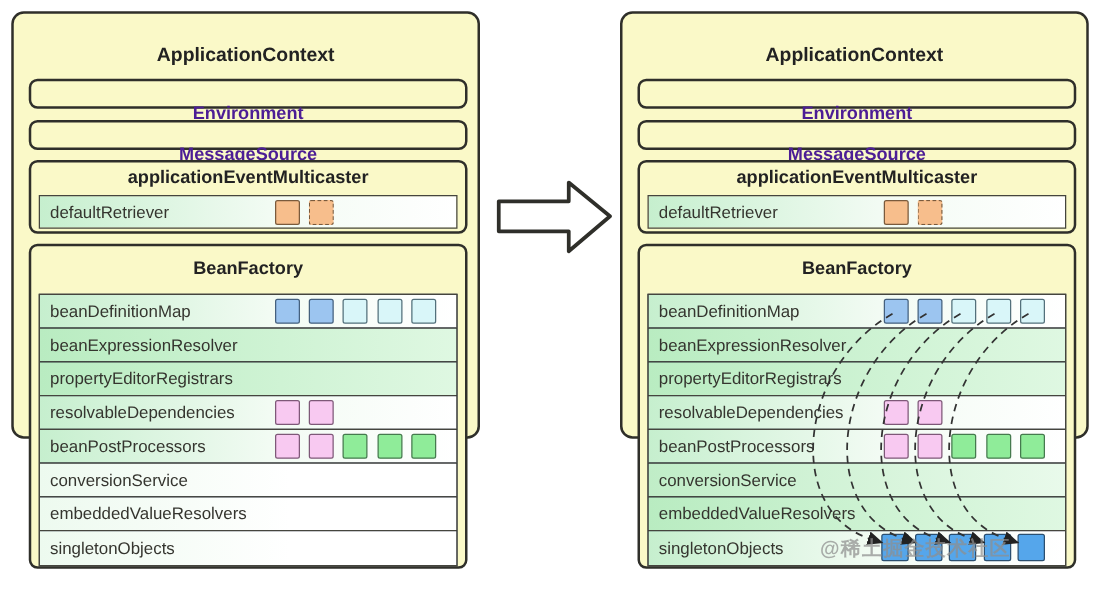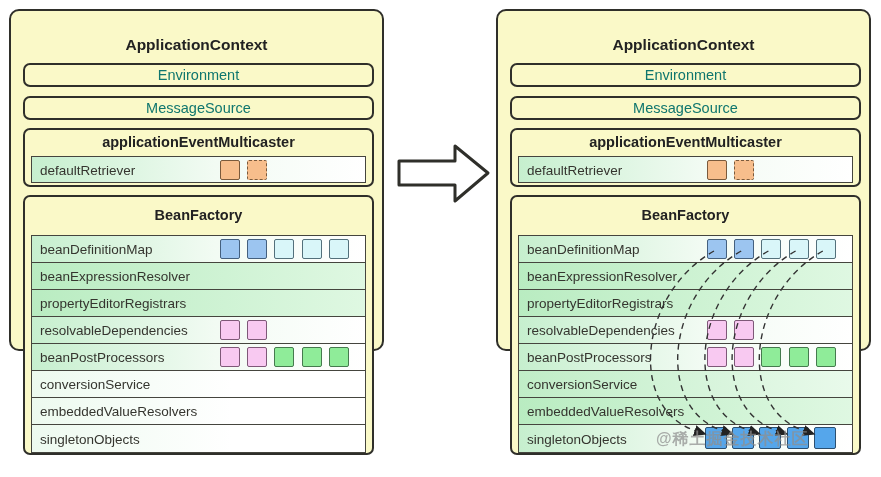--- a/index.html
+++ b/index.html
@@ -5,22 +5,22 @@
   html,body{margin:0;padding:0;background:#ffffff;}
   *{box-sizing:border-box;}
   .stage{position:relative;width:881px;height:477px;background:#ffffff;overflow:hidden;
          font-family:"Liberation Sans", sans-serif;}
   .panel{position:absolute;top:9px;width:375px;height:342px;background:#FAF9C8;
          border:2.5px solid #2F2F2A;border-radius:10px;}
   .panel-title{position:absolute;top:25px;left:0;right:0;text-align:center;
                font-weight:bold;font-size:15.5px;color:#222;}
   .inner-box{position:absolute;left:12px;width:351px;background:#FAF9C8;
              border:2px solid #2F2F2A;border-radius:7px;}
-  .inner-box .box-label{display:block;text-align:center;font-weight:normal;
-                        font-size:14.5px;color:#0f766e;line-height:20px;padding-top:0;}
+  .inner-box .box-label{display:block;text-align:center;font-weight:bold;
+                        font-size:14.5px;color:#4c1d95;line-height:20px;padding-top:16px;}
   .mc-title,.bf-title{text-align:center;font-weight:bold;font-size:14.5px;color:#222;}
   .mc-title{padding-top:4px;}
   .bf-title{padding-top:10px;}
   .mc-row{position:absolute;left:6px;right:6px;top:26px;height:27px;
           border:1.5px solid #45453E;}
   .rows{position:absolute;left:6px;right:6px;top:38px;border:1.5px solid #45453E;
         background:#0f172a;}
   .row{position:relative;height:27px;border-bottom:1.5px solid #45453E;}
   .row:last-child{border-bottom:none;}
   .row-label{position:absolute;left:8px;top:50%;transform:translateY(-50%);

